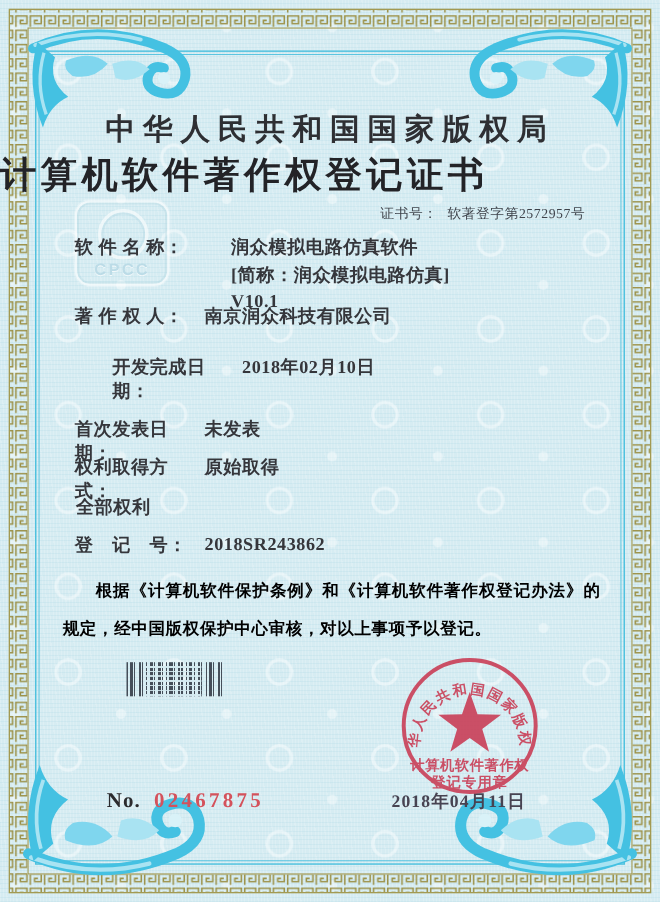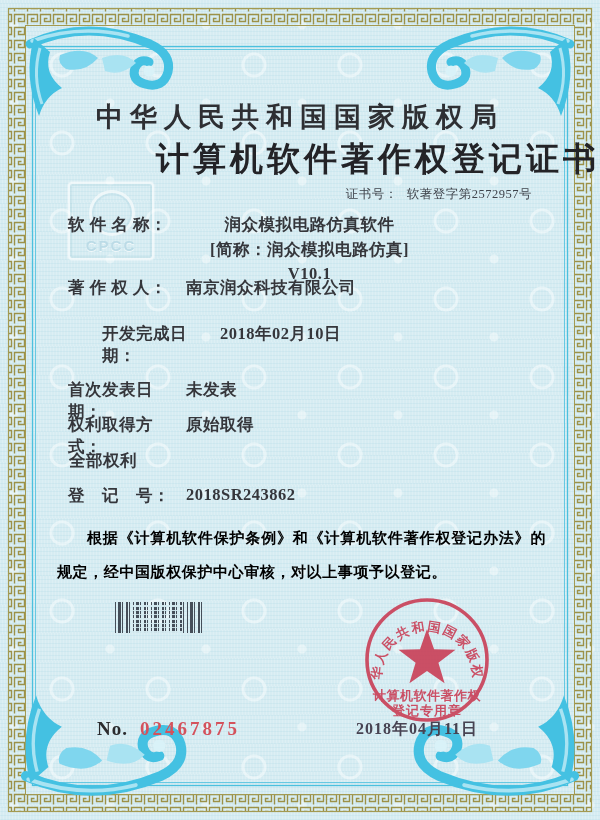--- a/index.html
+++ b/index.html
@@ -16,52 +16,52 @@
       radial-gradient(circle, rgba(255,255,255,.40) 0, rgba(255,255,255,.40) 4px, rgba(255,255,255,0) 5px),
       repeating-linear-gradient(0deg, rgba(140,200,218,.14) 0 1px, rgba(0,0,0,0) 1px 4px),
       repeating-linear-gradient(88deg, rgba(255,255,255,.18) 0 1px, rgba(0,0,0,0) 1px 3px);
     background-size:96px 78px, 96px 78px, auto, auto;
     background-position:14px 26px, 62px 64px, 0 0, 0 0;
   }
   .frame-svg{position:absolute; inset:0;}
   
   .emboss{
     position:absolute; left:68px; top:182px; width:82px; height:74px;
-    border:2px solid rgba(255,255,255,.75); border-radius:4px;
+    border:2px solid rgba(255,255,255,.75); border-radius:14px;
     box-shadow: inset 0 0 0 2px rgba(168,208,222,.35), 0 0 0 1px rgba(255,255,255,.3);
     opacity:.85;
   }
   .emboss .ring{
     position:absolute; left:19px; top:6px; width:40px; height:40px; border-radius:50%;
     border:3px solid rgba(255,255,255,.7); box-shadow: inset 0 0 0 2px rgba(170,210,224,.35);
   }
   .emboss .cpcc{
     position:absolute; left:0; right:0; bottom:4px; text-align:center;
     font-size:15px; font-weight:bold; letter-spacing:2px;
     color:rgba(180,215,228,.95); text-shadow:0 1px 0 rgba(255,255,255,.8);
     font-family:"Liberation Sans","DejaVu Sans",sans-serif;
   }
   .authority{
     position:absolute; left:0; top:99px; width:100%; text-align:center;
     font-size:27px; font-weight:bold; letter-spacing:7px; color:#2e2f33;
   }
   .cert-title{
-    position:absolute; left:0; top:137px; width:100%; text-align:right;
+    position:absolute; left:0; top:137px; width:100%; text-align:left;
     font-size:33px; font-weight:bold; letter-spacing:4px; color:#232327;
   }
   .certno{
     position:absolute; top:186px; right:68px;
     font-size:12.5px; color:#3e434b; letter-spacing:.5px;text-align:center;
   }
   .certno .num{margin-left:9px;}
   .fields{position:absolute; left:68px; top:0; width:480px;}
   .row{position:absolute; left:0; display:flex; align-items:flex-start;
        font-size:16.5px; color:#35363b; font-weight:600; letter-spacing:.5px;}
   .row .lab{width:117px; flex:0 0 auto;}
-  .row .val{margin-left:1px;text-align:center;}
+  .row .val{margin-left:1px;}
   .name-extra{margin-top:3px;}
   .statement{
     position:absolute; left:57px; top:521px; width:489px;
     font-size:15px; color:#000000; font-weight:600;
     line-height:34px; text-indent:2em; letter-spacing:.6px; text-align:justify;
   }
   .barcode{
     position:absolute; left:115px; top:602px; width:88px; height:31px;
     background:repeating-linear-gradient(90deg,
       #454e59 0 1px, transparent 1px 3px,

